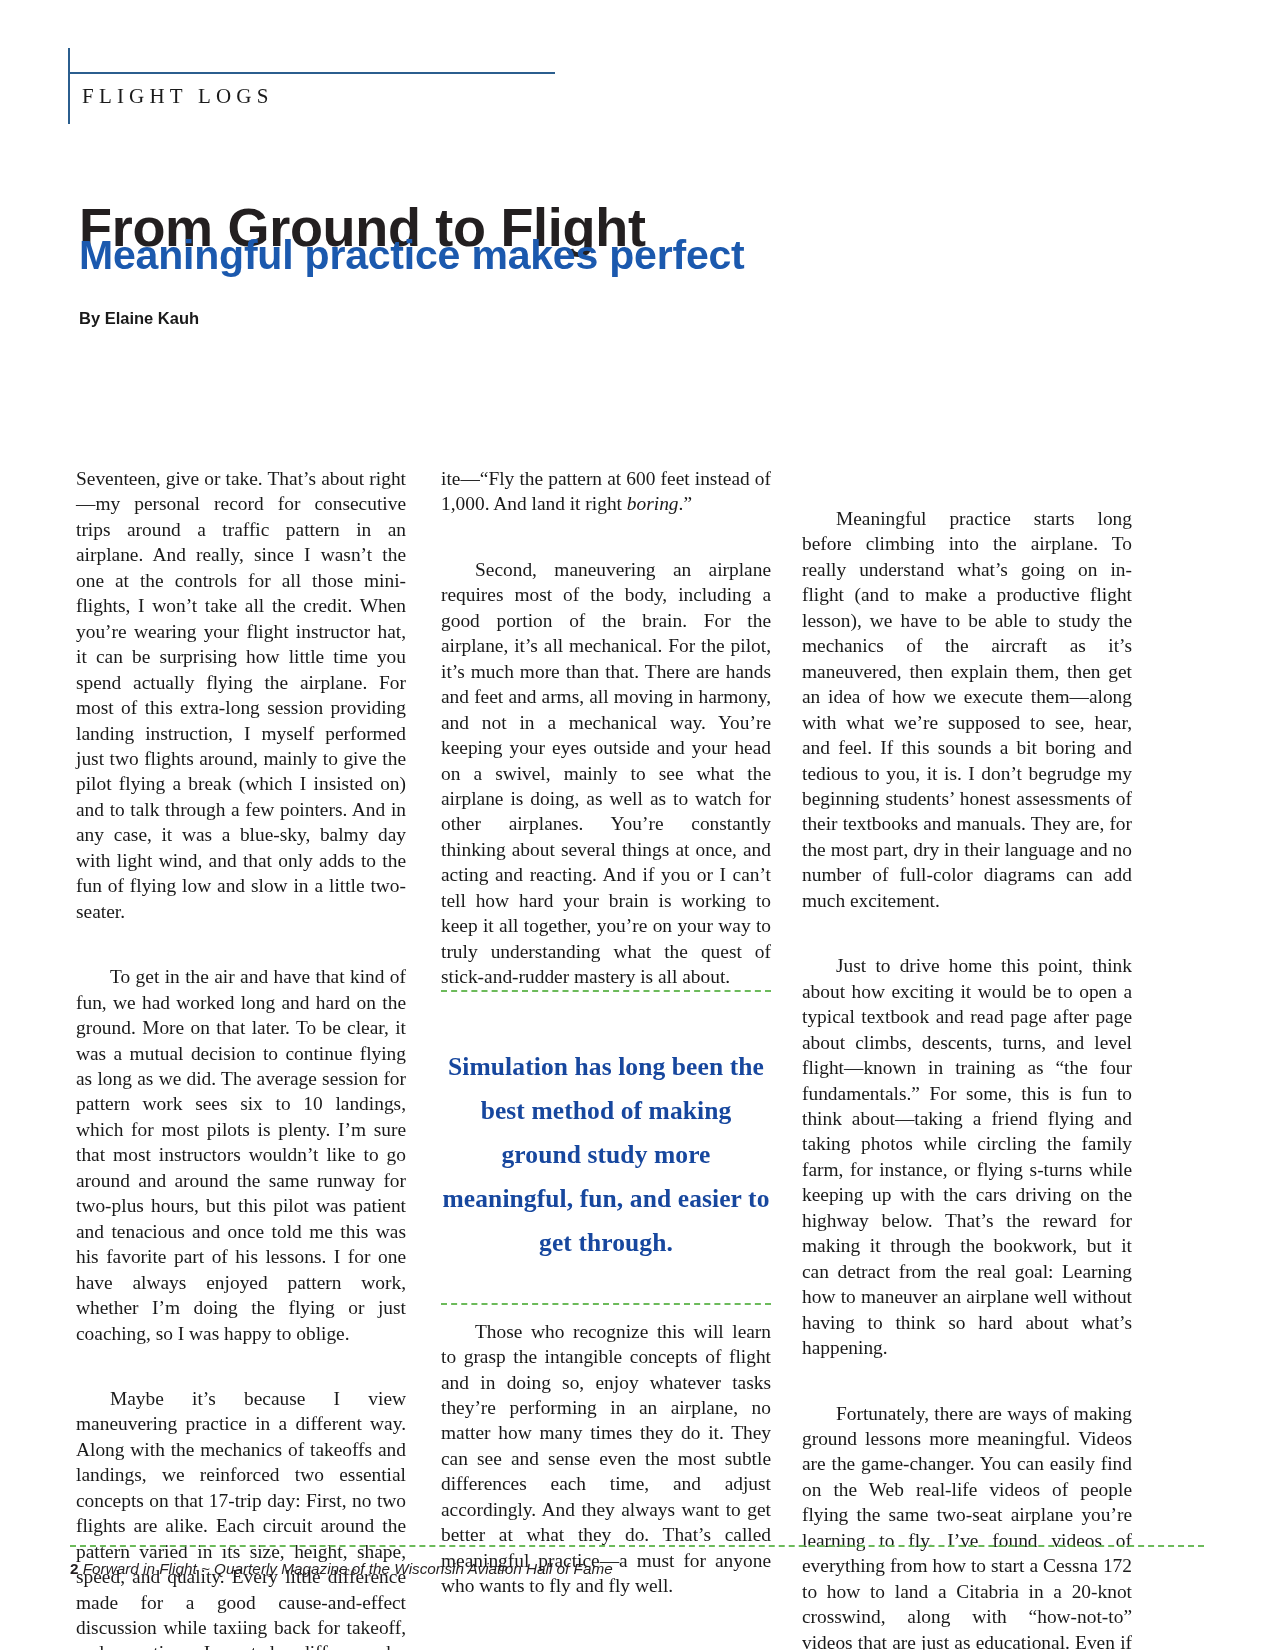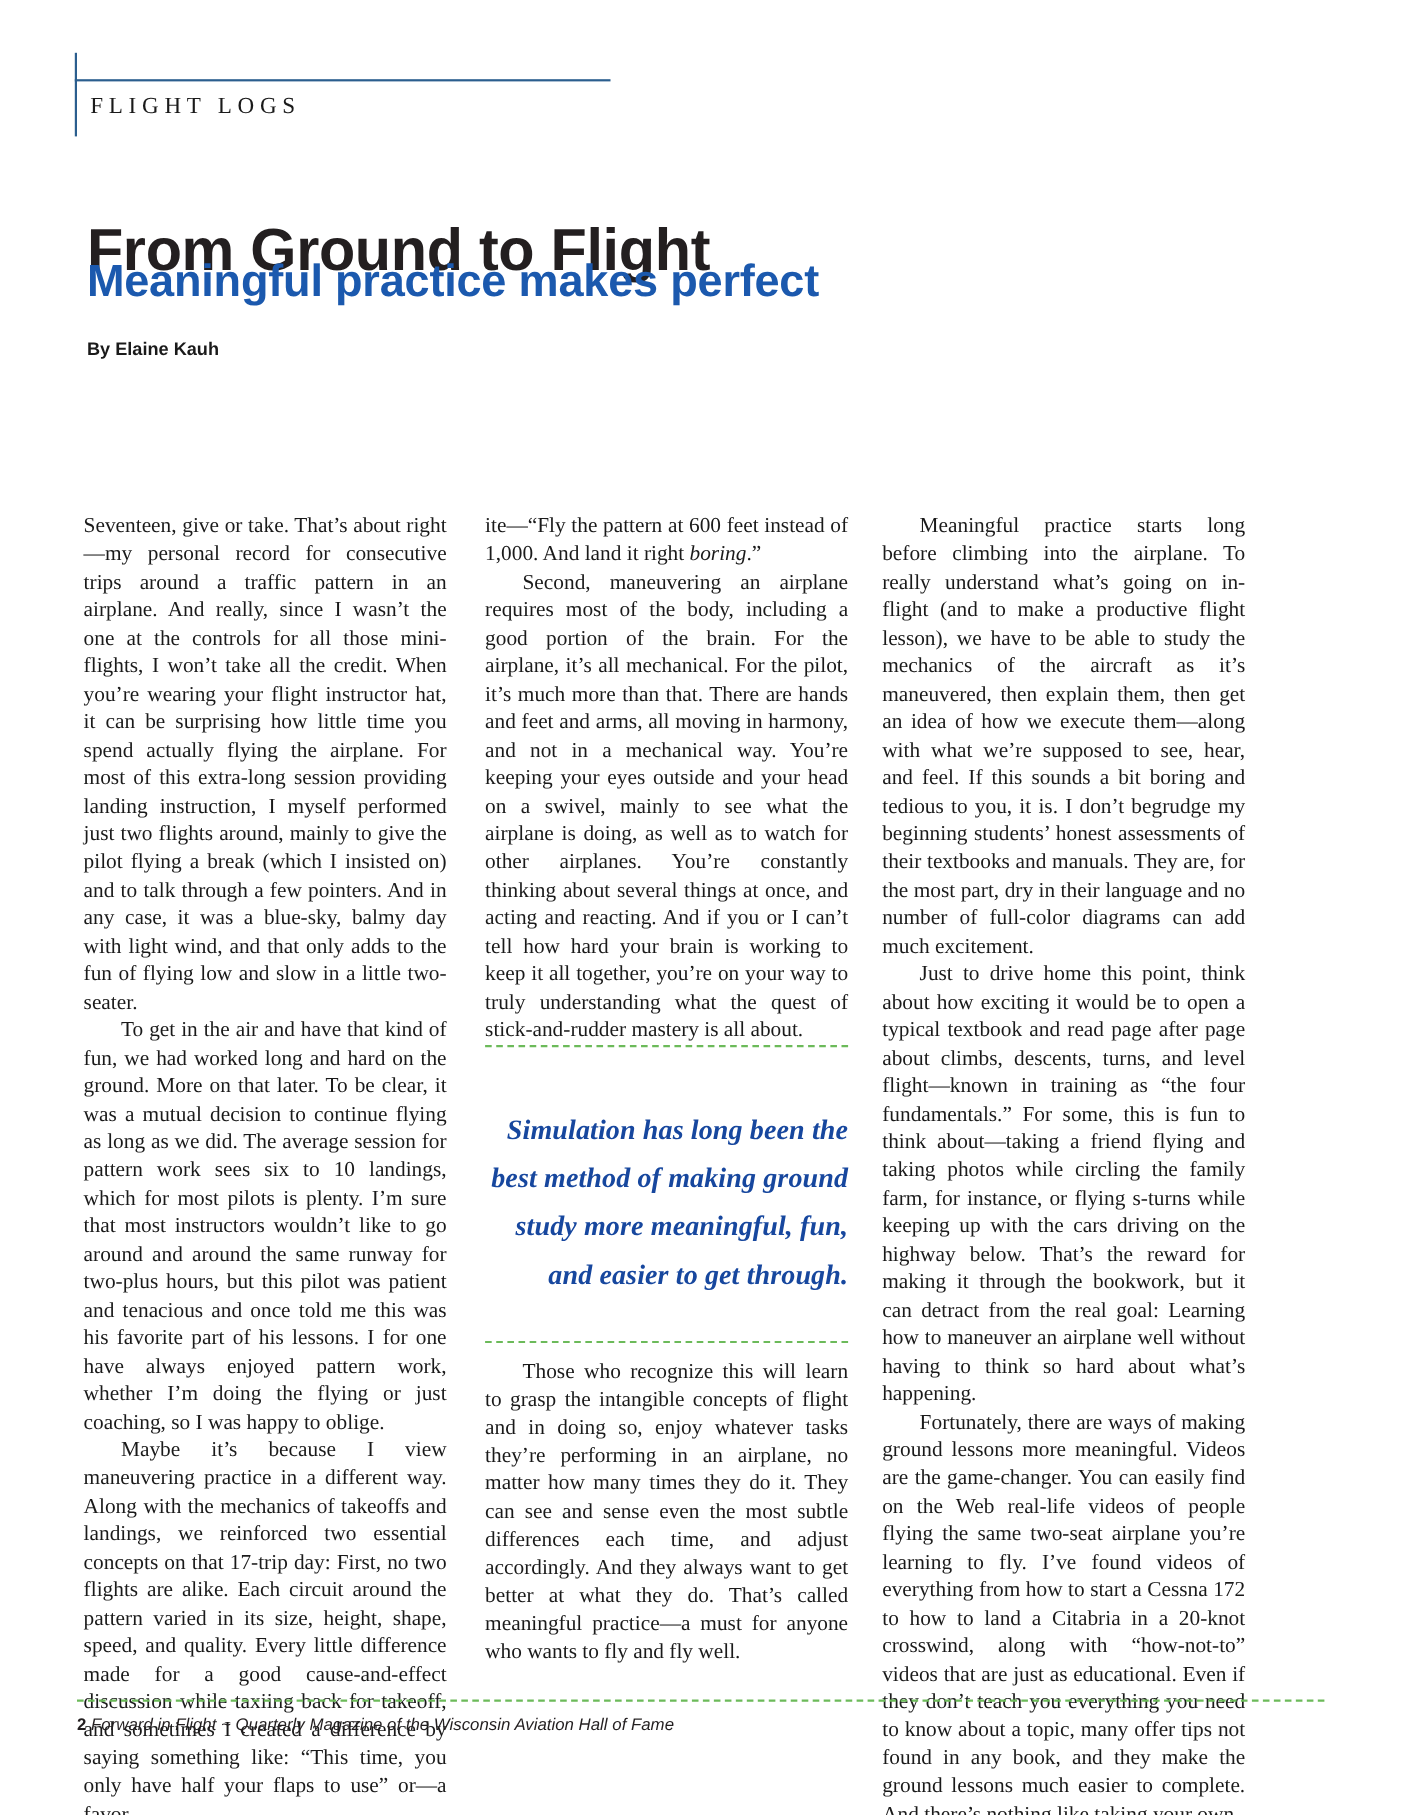--- a/index.html
+++ b/index.html
@@ -104,37 +104,36 @@
     text-justify: inter-word;
     hyphens: none;
   }
   #col1 { left: 76px; }
   #col2 { left: 441px; }
   #col3 { left: 802px; }
 
   .col p {
     margin: 0;
   }
-  .col p.indent { text-indent: 34px; }
+  .col p.indent { text-indent: 34px; margin-top: 40px; }
 
   
   .pq-rule {
     border: 0;
     border-top: 2.5px dashed #6cba5a;
     margin: 0;
     width: 100%;
   }
   .pullquote {
     font-family: "Liberation Serif", serif;
     font-weight: bold;
-    font-style: italic;
     font-size: 25.5px;
     line-height: 44px;
     color: #17479e;
-    text-align: right;
+    text-align: center;
     margin: 53px 0 38px 0;
     letter-spacing: 0.1px;
   }
 
   
   .footer-rule {
     position: absolute;
     left: 70px;
     top: 1545px;
     width: 1134px;

